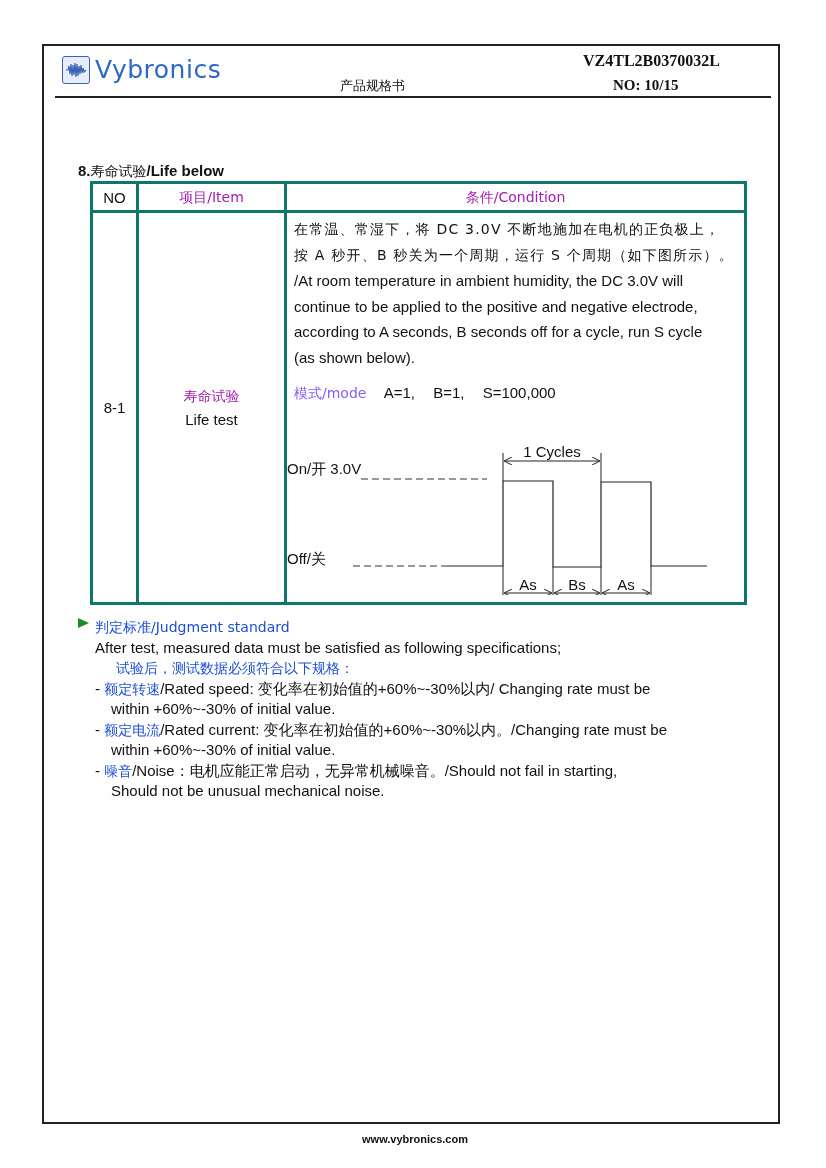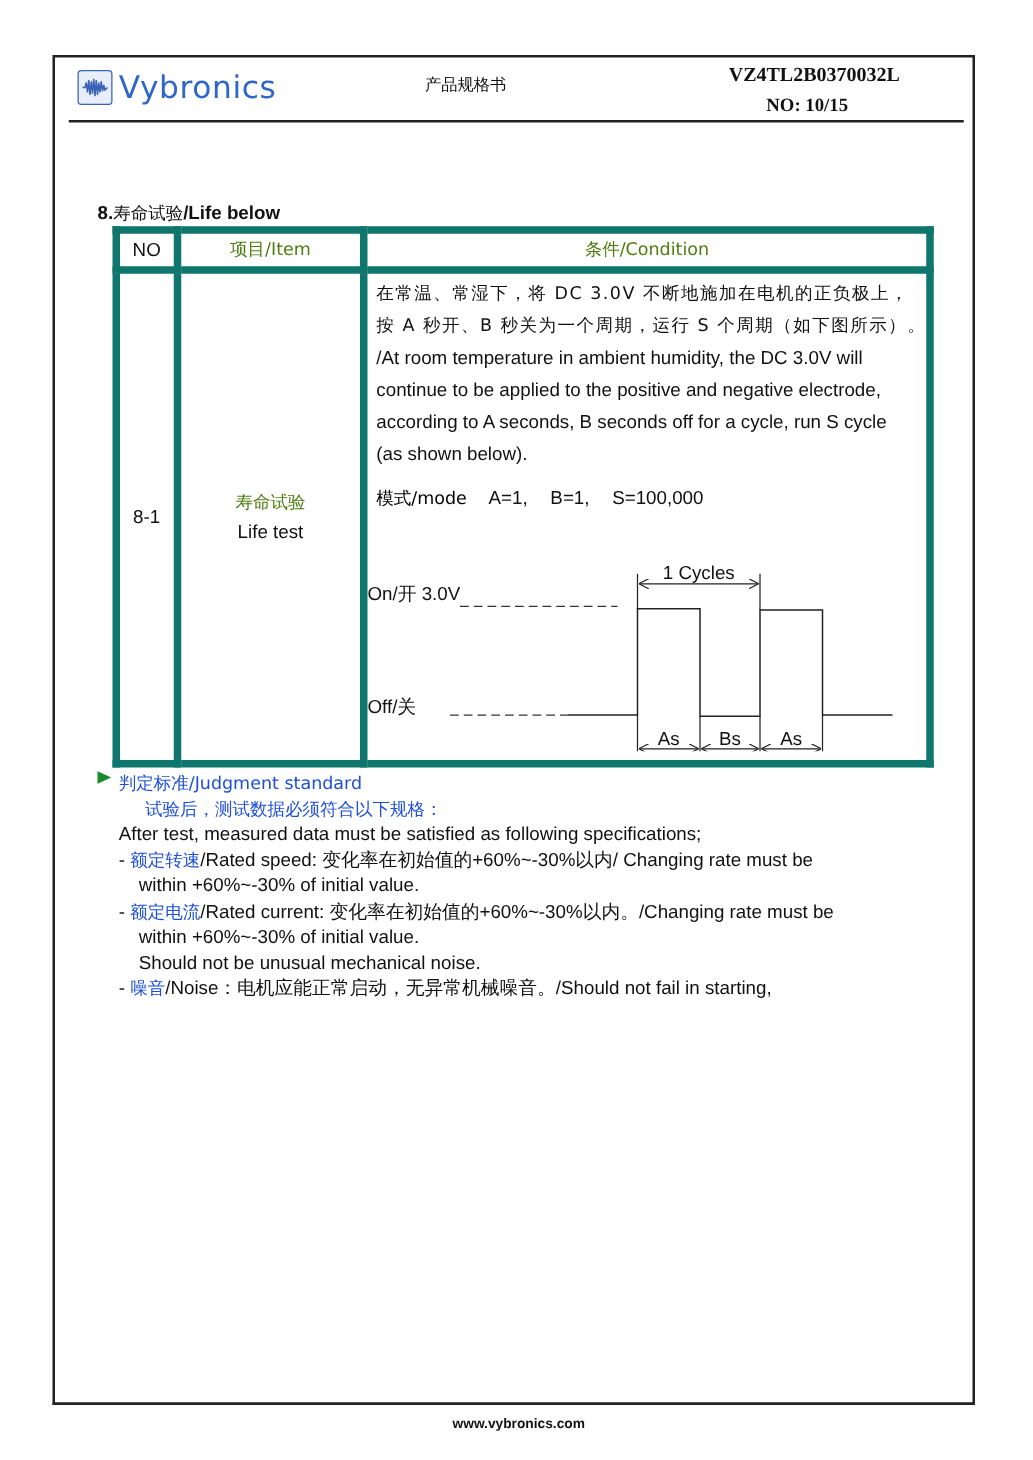--- a/index.html
+++ b/index.html
@@ -3,30 +3,30 @@
 <meta charset="utf-8">
 <style>
   html, body { margin: 0; padding: 0; background: #ffffff; }
   body { width: 826px; height: 1168px; position: relative; font-family: "Liberation Sans", "DejaVu Sans", sans-serif; color: #111; overflow: hidden; }
   .frame { position: absolute; left: 42px; top: 44px; width: 738px; height: 1080px; border: 2px solid #222; box-sizing: border-box; }
   .logo { position: absolute; left: 62px; top: 55px; display: flex; align-items: center; }
   .logo-mark { width: 28px; height: 28px; border: 1.5px solid #3a62b5; border-radius: 3px; background: #e7eef9; display: flex; align-items: center; justify-content: center; box-sizing: border-box; }
   .logo-text { margin-left: 5px; font-size: 25px; letter-spacing: 0.5px; color: #2f67c9; font-family: "DejaVu Sans", sans-serif; font-weight: normal; }
   .doc-code { position: absolute; left: 583px; top: 52px; font-family: "Liberation Serif", serif; font-weight: bold; font-size: 16px; }
   .doc-no { position: absolute; left: 613px; top: 77px; font-family: "Liberation Serif", serif; font-weight: bold; font-size: 15px; }
-  .doc-type { position: absolute; left: 340px; top: 59px; font-size: 13px; font-family: "DejaVu Sans", sans-serif; }
+  .doc-type { position: absolute; left: 340px; top: 77px; font-size: 13px; font-family: "DejaVu Sans", sans-serif; }
   .header-rule { position: absolute; left: 55px; top: 96px; width: 716px; height: 2px; background: #222; }
   .section-title { position: absolute; left: 78px; top: 162px; font-size: 15px; font-weight: bold; }
   .section-title .cjk { font-weight: normal; font-family: "DejaVu Sans", sans-serif; font-size: 14px; }
   table.spec { position: absolute; left: 90px; top: 181px; width: 657px; border-collapse: collapse; border: 2px solid #222; }
-  table.spec td, table.spec th { border: 6px solid #0f766e; font-weight: normal; font-size: 15px; padding: 0; }
+  table.spec td, table.spec th { border: 3px solid #0f766e; font-weight: normal; font-size: 15px; padding: 0; }
   table.spec th { height: 26px; text-align: center; }
   .col-no { width: 43px; }
   .col-item { width: 145px; }
-  .cjk-s { font-family: "DejaVu Sans", sans-serif; font-size: 14px; color: #4d7c0f; }
+  .cjk-s { font-family: "DejaVu Sans", sans-serif; font-size: 14px; color: #a21caf; }
   td.cell-no, td.cell-item { text-align: center; vertical-align: middle; }
   td.cell-item div { line-height: 24px; }
   td.cell-cond { padding: 4px 0 0 7px !important; vertical-align: top; height: 385px; position: relative; }
   .cond-line { font-size: 15px; line-height: 25.5px; white-space: nowrap; }
   .cond-line.cjk-line { font-family: "DejaVu Sans", sans-serif; font-size: 14px; letter-spacing: 1.2px; }
   .mode-line { margin-top: 14px; font-size: 15px; white-space: nowrap; }
   .mode-line span { margin-right: 14px; }
   .diagram { position: absolute; left: 0; top: 232px; width: 470px; height: 150px; }
   .judgement { position: absolute; left: 78px; top: 617px; width: 690px; }
   .j-line { font-size: 15px; line-height: 20.5px; white-space: nowrap; }
@@ -71,21 +71,21 @@
       <div>Life test</div>
     </td>
     <td class="cell-cond">
       <div class="cond-line cjk-line">在常温、常湿下，将 DC 3.0V 不断地施加在电机的正负极上，</div>
       <div class="cond-line cjk-line">按 A 秒开、B 秒关为一个周期，运行 S 个周期（如下图所示）。</div>
       <div class="cond-line">/At room temperature in ambient humidity, the DC 3.0V will</div>
       <div class="cond-line">continue to be applied to the positive and negative electrode,</div>
       <div class="cond-line">according to A seconds, B seconds off for a cycle, run S cycle</div>
       <div class="cond-line">(as shown below).</div>
       <div class="mode-line">
-        <span class="cjk-s" style="color:#000000">模式/mode</span>
+        <span class="cjk-s" style="color:#8b5cf6">模式/mode</span>
         <span>A=1,</span>
         <span>B=1,</span>
         <span>S=100,000</span>
       </div>
 
       <svg class="diagram" viewBox="0 0 470 150">
         <defs>
           <marker id="arr" markerWidth="8" markerHeight="8" refX="7" refY="4" orient="auto-start-reverse">
             <path d="M0,0 L8,4 L0,8" fill="none" stroke="#222" stroke-width="1"></path>
           </marker>
@@ -112,28 +112,28 @@
       </svg>
     </td>
   </tr>
 </tbody>
   </table>
 
 <div class="judgement">
   <div class="j-line">
     <span class="tri"></span><span class="j-cjk">判定标准/Judgment standard</span>
   </div>
+  <div class="j-line" style="padding-left:17px">After test, measured data must be satisfied as following specifications;</div>
   <div class="j-line j-cjk" style="padding-left:38px">试验后，测试数据必须符合以下规格：</div>
-  <div class="j-line" style="padding-left:17px">After test, measured data must be satisfied as following specifications;</div>
 
 
   <div class="j-line" style="padding-left:17px">- <span class="j-cjk">额定转速</span><span>/Rated speed:  变化率在初始值的+60%~-30%以内/ Changing rate must be</span></div>
   <div class="j-line" style="padding-left:33px">within +60%~-30% of initial value.</div>
 
   <div class="j-line" style="padding-left:17px">- <span class="j-cjk">额定电流</span><span>/Rated current:  变化率在初始值的+60%~-30%以内。/Changing rate must be</span></div>
   <div class="j-line" style="padding-left:33px">within +60%~-30% of initial value.</div>
 
+  <div class="j-line" style="padding-left:17px">- <span class="j-cjk">噪音</span><span>/Noise：电机应能正常启动，无异常机械噪音。/Should not fail in starting,</span></div>
   <div class="j-line" style="padding-left:33px">Should not be unusual mechanical noise.</div>
-  <div class="j-line" style="padding-left:17px">- <span class="j-cjk">噪音</span><span>/Noise：电机应能正常启动，无异常机械噪音。/Should not fail in starting,</span></div>
 </div>
 
 <div class="footer-rule"></div>
 <div class="footer">www.vybronics.com</div>
 
 </body></html>

